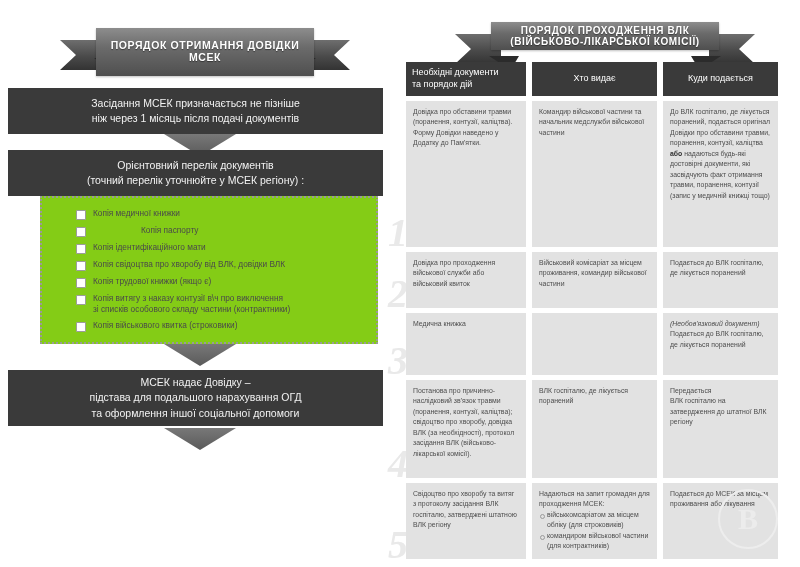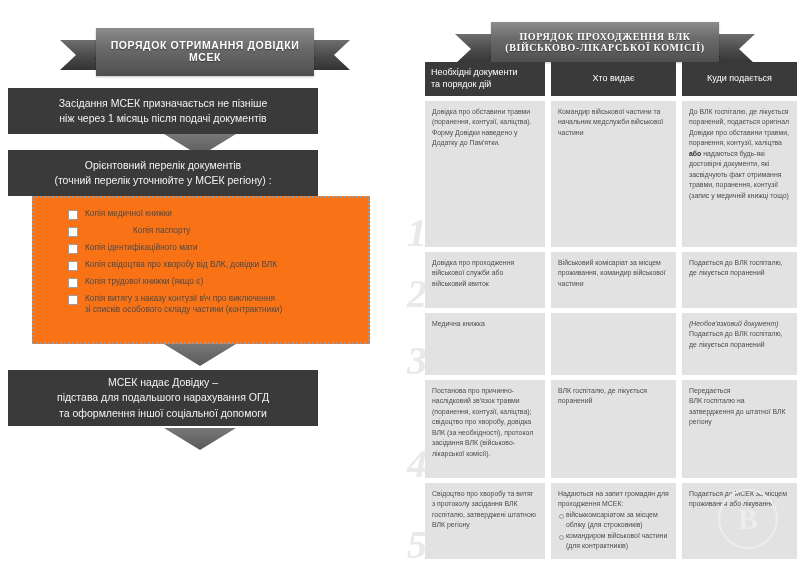--- a/index.html
+++ b/index.html
@@ -35,27 +35,27 @@
   }
   .ribbon .band span{
     color:#ffffff;font-weight:bold;letter-spacing:.6px;
     text-align:center;line-height:1.12;
     text-shadow:0 1px 1px rgba(0,0,0,.45);
   }
 
   #ribbon-left{left:60px;top:28px;width:290px;height:48px;}
   #ribbon-left .band span{font-size:10.5px;}
   #ribbon-right{left:455px;top:22px;width:300px;height:48px;}
-  #ribbon-right .band{height:40px;font-family:Liberation Serif, serif;}
+  #ribbon-right .band{height:28px;}
   #ribbon-right .band span{font-size:10px;}
   #ribbon-right .fold{top:34px;}
 
   
   .flowbox{
-    position:absolute;left:8px;width:310px;
+    position:absolute;left:8px;width:375px;
     background:#3a3a3a;
     color:#f2f2f2;
     display:flex;align-items:center;justify-content:center;
     text-align:center;
     font-size:10.5px;line-height:1.45;
     padding:0 14px;box-sizing:border-box;
   }
   #flow-1{top:88px;height:46px;}
   #flow-2{top:150px;height:46px;}
   #flow-3{top:370px;height:56px;}
@@ -65,37 +65,37 @@
     position:absolute;left:164px;width:72px;height:22px;
     background:linear-gradient(180deg,#787878 0%,#5a5a5a 100%);
     clip-path:polygon(0 0,100% 0,50% 100%);
   }
   #arrow-1{top:134px;}
   #arrow-2{top:344px;}
   #arrow-3{top:428px;}
 
   
   #checklist{
-    position:absolute;left:32px;top:196px;width:338px;height:148px;
+    position:absolute;left:40px;top:196px;width:338px;height:148px;
     border:2px dotted #9a9a9a;box-sizing:border-box;
-    background:#f97316;
+    background:#84cc16;
     padding:10px 0 0 0;
   }
   .check-row{
     display:flex;align-items:flex-start;
     margin:0 0 5px 34px;
   }
   .cbx{
     width:8px;height:8px;border:1px solid #9c9c9c;background:#fff;
     flex:0 0 auto;margin-top:2px;margin-right:7px;border-radius:1px;
   }
   .check-row .lbl{font-size:8.3px;line-height:1.32;color:#4a4a4a;}
 
   
-  #table{position:absolute;left:425px;top:62px;width:332px;}
+  #table{position:absolute;left:406px;top:62px;width:332px;}
   .thead{display:flex;gap:6px;}
   .th{
     background:#3a3a3a;color:#fff;
     display:flex;align-items:center;justify-content:center;
     text-align:center;font-size:9px;line-height:1.3;
     height:34px;box-sizing:border-box;padding:0 4px;
   }
   .col-1{width:120px;flex:0 0 120px;}
   .col-2{width:125px;flex:0 0 125px;}
   .col-3{width:115px;flex:0 0 115px;}
@@ -178,20 +178,24 @@
           <span class="lbl" style="white-space: pre-line;">Копія свідоцтва про хворобу від ВЛК, довідки ВЛК</span>
         </div>
         <div class="check-row">
           <span class="cbx"></span>
           <span class="lbl" style="white-space: pre-line;">Копія трудової книжки (якщо є)</span>
         </div>
         <div class="check-row">
           <span class="cbx"></span>
           <span class="lbl" style="white-space: pre-line;">Копія витягу з наказу контузії в\ч про виключення
 зі списків особового складу частини (контрактники)</span>
+        </div>
+        <div class="check-row">
+          <span class="cbx"></span>
+          <span class="lbl" style="white-space: pre-line;">Копія військового квитка (строковики)</span>
         </div>
       </div>
   </div>
 
   <div class="arrow" id="arrow-2"></div>
   <div class="flowbox" id="flow-3">
     <span style="white-space: pre-line;">МСЕК надає Довідку –
 підстава для подальшого нарахування ОГД
 та оформлення іншої соціальної допомоги</span>
   </div>

